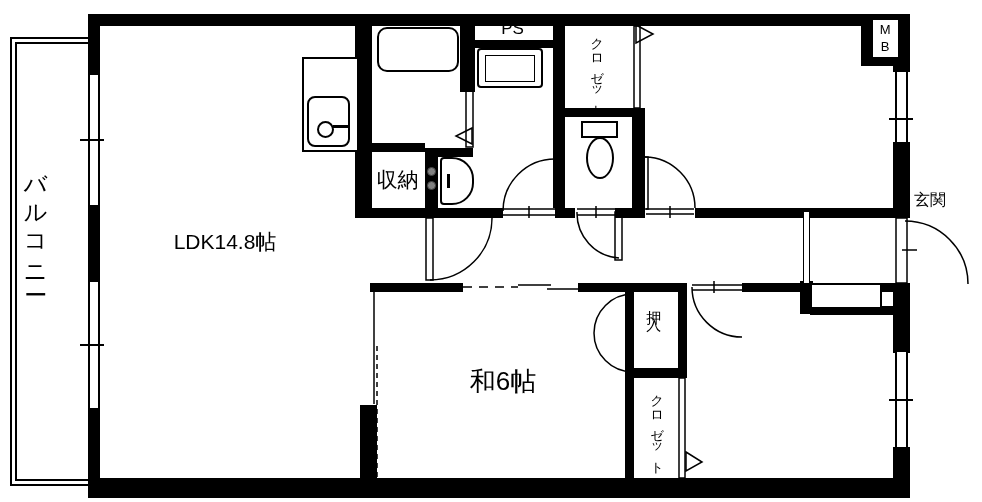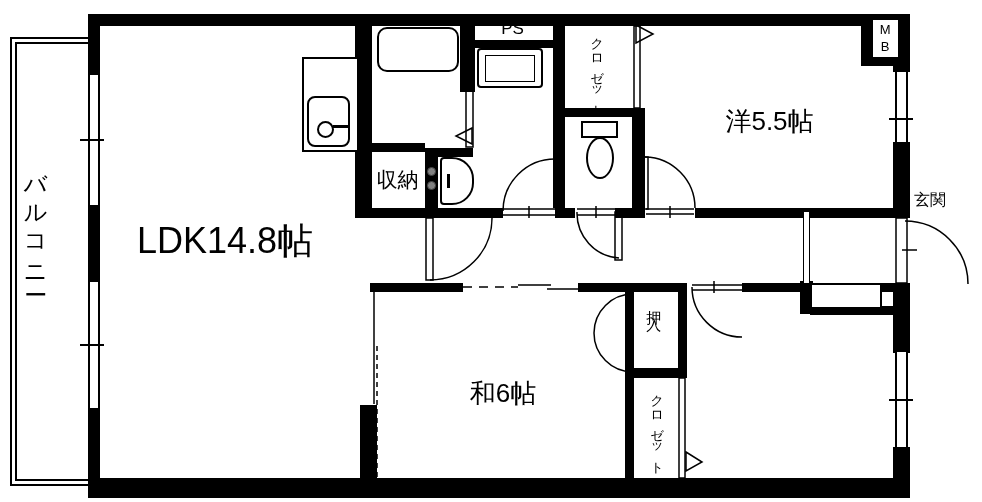--- a/index.html
+++ b/index.html
@@ -138,23 +138,22 @@
       <path d="M686,452 L702,462 L686,471 Z" fill="#fff"></path>
     </g>
     <g>
       <path d="M374,290 V404" stroke-width="1.2"></path>
       <path d="M377,346 V477" stroke-width="1.2" stroke-dasharray="5,4"></path>
       <path d="M463,287 H518" stroke-width="7" stroke-dasharray="9,7"></path>
     </g>
   </svg>
 
   <div class="lbl v" style="left:24px;top:158px;font-size:23px;letter-spacing:5px">バルコニー</div>
-  <div class="lbl ctr" style="left:130px;top:222px;width:190px;font-size:36px">LDK14.8帖</div>
-  <div class="lbl ctr" style="left:428px;top:380px;width:150px;font-size:26px">和6帖</div>
-  <div class="lbl ctr" style="left:682px;top:108px;width:175px;font-size:26px">洋5.5帖</div>
+  <div class="lbl ctr" style="left:130px;top:231px;width:190px;font-size:21px">LDK14.8帖</div>
+  <div class="lbl ctr" style="left:428px;top:368px;width:150px;font-size:26px">和6帖</div>
   <div class="lbl" style="left:914px;top:192px;font-size:16px">玄関</div>
   <div class="lbl ctr" style="left:490px;top:20px;width:45px;font-size:17px">PS</div>
   <div class="lbl vu" style="left:878px;top:22px;font-size:13px;letter-spacing:2px">MB</div>
   <div class="lbl ctr" style="left:370px;top:169px;width:55px;font-size:21px">収納</div>
   <div class="lbl v" style="left:646px;top:298px;font-size:15px;letter-spacing:6px">押入</div>
   <div class="lbl v" style="left:590px;top:28px;font-size:13px;letter-spacing:2px">クロゼット</div>
   <div class="lbl v" style="left:650px;top:385px;font-size:13px;letter-spacing:2px">クロゼット</div>
 </div>
 
 </body></html>

